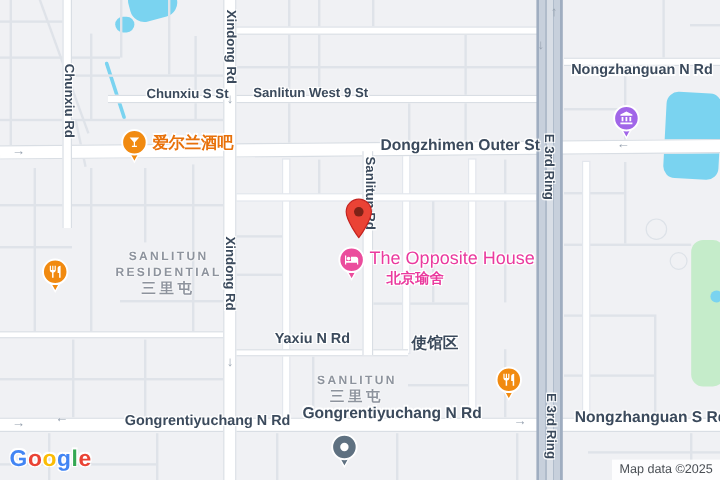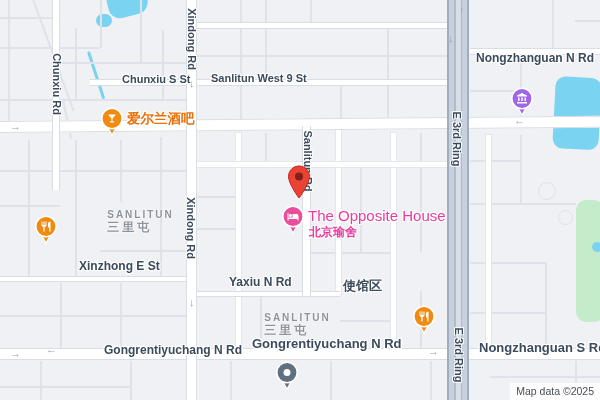--- a/index.html
+++ b/index.html
@@ -23,21 +23,21 @@
   .water{position:absolute;background:#7ad3f0;}
   .park{position:absolute;background:#c5ecca;}
   .slabel{position:absolute;color:#3b4a5c;font-weight:bold;white-space:nowrap;
     text-shadow:-1px -1px 0 rgba(255,255,255,.95),1px -1px 0 rgba(255,255,255,.95),
     -1px 1px 0 rgba(255,255,255,.95),1px 1px 0 rgba(255,255,255,.95),0 0 3px #fff;}
   .slabel.muted{color:#7d838c;font-weight:normal;}
   .vlabel{position:absolute;color:#3b4a5c;font-weight:bold;font-size:11px;white-space:nowrap;
     transform:translate(-50%,-50%) rotate(90deg);
     text-shadow:-1px -1px 0 rgba(255,255,255,.85),1px -1px 0 rgba(255,255,255,.85),
     -1px 1px 0 rgba(255,255,255,.85),1px 1px 0 rgba(255,255,255,.85);}
-  .dlabel{position:absolute;color:#8d939d;font-weight:bold;text-align:left;
+  .dlabel{position:absolute;color:#8d939d;font-weight:bold;text-align:center;
     transform:translateX(-50%);letter-spacing:2px;font-size:10px;line-height:13px;white-space:nowrap;
     text-shadow:0 0 2px #fff,0 0 2px #fff;padding-left:41px;}
   .dlabel .cjk{letter-spacing:3px;font-size:12px;}
   .plabel{position:absolute;white-space:nowrap;
     text-shadow:-1px -1px 0 rgba(255,255,255,.95),1px -1px 0 rgba(255,255,255,.95),
     -1px 1px 0 rgba(255,255,255,.95),1px 1px 0 rgba(255,255,255,.95),0 0 3px #fff;}
   .arrow{position:absolute;color:#96a1af;font-size:11px;font-weight:bold;line-height:10px;}
   .poi{position:absolute;width:26px;height:32px;}
   .pin{position:absolute;width:24px;height:34px;}
   #glogo{position:absolute;left:8px;top:372px;font-size:19px;font-weight:bold;letter-spacing:.5px;
@@ -132,34 +132,35 @@
     <div class="arrow" style="left: 10px; top: 348px;">→</div>
     <div class="arrow" style="left: 46px; top: 344px;">←</div>
     <div class="arrow" style="left: 428px; top: 346px;">→</div>
     <div class="arrow" style="left: 189px; top: 78px;">↓</div>
     <div class="arrow" style="left: 189px; top: 297px;">↓</div>
     <div class="arrow" style="left: 459px; top: 5px;">↑</div>
     <div class="arrow" style="left: 448px; top: 33px;">↓</div>
     <div class="slabel" style="left: 122px; top: 73px; font-size: 11px;">Chunxiu S St</div>
     <div class="slabel" style="left: 211px; top: 72px; font-size: 11px;">Sanlitun West 9 St</div>
     <div class="slabel" style="left: 476px; top: 30px; font-size: 12px; margin-top: 21px;">Nongzhanguan N Rd</div>
-    <div class="slabel" style="left: 79px; top: 259px; font-size: 12px;">Xinzhong E St</div>
+    <div class="slabel" style="left: 317px; top: 113px; font-size: 13px;">Dongzhimen Outer St</div>
     <div class="slabel" style="left: 229px; top: 275px; font-size: 12px;">Yaxiu N Rd</div>
     <div class="slabel" style="left: 343px; top: 277px; font-size: 13px;">使馆区</div>
     <div class="slabel" style="left: 104px; top: 343px; font-size: 12px;">Gongrentiyuchang N Rd</div>
     <div class="slabel" style="left: 252px; top: 336px; font-size: 13px;">Gongrentiyuchang N Rd</div>
     <div class="slabel" style="left: 479px; top: 340px; font-size: 13px;">Nongzhanguan S Rd</div>
     <div class="vlabel" style="left: 57px; top: 84px;">Chunxiu Rd</div>
     <div class="vlabel" style="left: 192px; top: 39px;">Xindong Rd</div>
     <div class="vlabel" style="left: 191px; top: 228px;">Xindong Rd</div>
     <div class="vlabel" style="left: 308px; top: 161px;">Sanlitun Rd</div>
     <div class="vlabel" style="left: 457px; top: 139px;">E 3rd Ring</div>
     <div class="vlabel" style="left: 459px; top: 355px;">E 3rd Ring</div>
     <div class="dlabel" style="left: 120px; top: 208px;">
       <div>SANLITUN</div>
+      <div>RESIDENTIAL</div>
       <div class="cjk">三里屯</div>
     </div>
     <div class="dlabel" style="left: 277px; top: 311px;">
       <div>SANLITUN</div>
       <div class="cjk">三里屯</div>
     </div>
     <div class="poi" style="left: 99px; top: 107px;"><svg width="26" height="32" viewBox="0 0 26 32">
         <polygon points="8,19 18,19 13,28" fill="#f18a10" stroke="#fff" stroke-width="1.2"></polygon>
         <circle cx="13" cy="11.5" r="10.2" fill="#f18a10" stroke="#fff" stroke-width="1.6"></circle>
         <g transform="translate(7,5.5) scale(0.5)" fill="#fff">
@@ -196,21 +197,22 @@
       </svg></div>
     <div class="poi" style="left: 274px; top: 361px;"><svg width="26" height="32" viewBox="0 0 26 32">
         <polygon points="8,19 18,19 13,28" fill="#5f7181" stroke="#fff" stroke-width="1.2"></polygon>
         <circle cx="13" cy="11.5" r="10.2" fill="#5f7181" stroke="#fff" stroke-width="1.6"></circle>
         <g transform="translate(7,5.5) scale(0.5)" fill="#fff">
           <circle cx="12" cy="12" r="7"></circle>
         </g>
       </svg></div>
     <div class="plabel" style="left: 127px; top: 110px; color: rgb(232, 113, 10); font-size: 13.5px; font-weight: bold;">爱尔兰酒吧</div>
     <div class="plabel" style="left: 308px; top: 207px; color: rgb(234, 58, 158); font-size: 15px; font-weight: normal;">The Opposite House</div>
-    <div class="plabel" style="left: 309px; top: 224px; color: rgb(234, 58, 158); font-size: 12px; font-weight: bold;">北京瑜舍</div>
+    <div class="plabel" style="left: 322px; top: 224px; color: rgb(234, 58, 158); font-size: 12px; font-weight: bold;">北京瑜舍</div>
     <div class="pin" style="left: 287px; top: 165px;"><svg width="24" height="34" viewBox="0 0 24 34">
         <path d="M12 1C6.2 1 1.5 5.7 1.5 11.5 1.5 19 12 33 12 33S22.5 19 22.5 11.5C22.5 5.7 17.8 1 12 1z" fill="#EA4335" stroke="#c5221f" stroke-width="1"></path>
         <circle cx="12" cy="11.5" r="4" fill="#7e2217"></circle>
       </svg></div>
+    <div id="glogo"><span style="color: rgb(66, 133, 244);">G</span><span style="color: rgb(234, 67, 53);">o</span><span style="color: rgb(251, 188, 5);">o</span><span style="color: rgb(66, 133, 244);">g</span><span style="color: rgb(52, 168, 83);">l</span><span style="color: rgb(234, 67, 53);">e</span></div>
   <div id="attribution">
     <span>Map data ©2025</span>
   </div>
 </div>
 
 </body></html>

